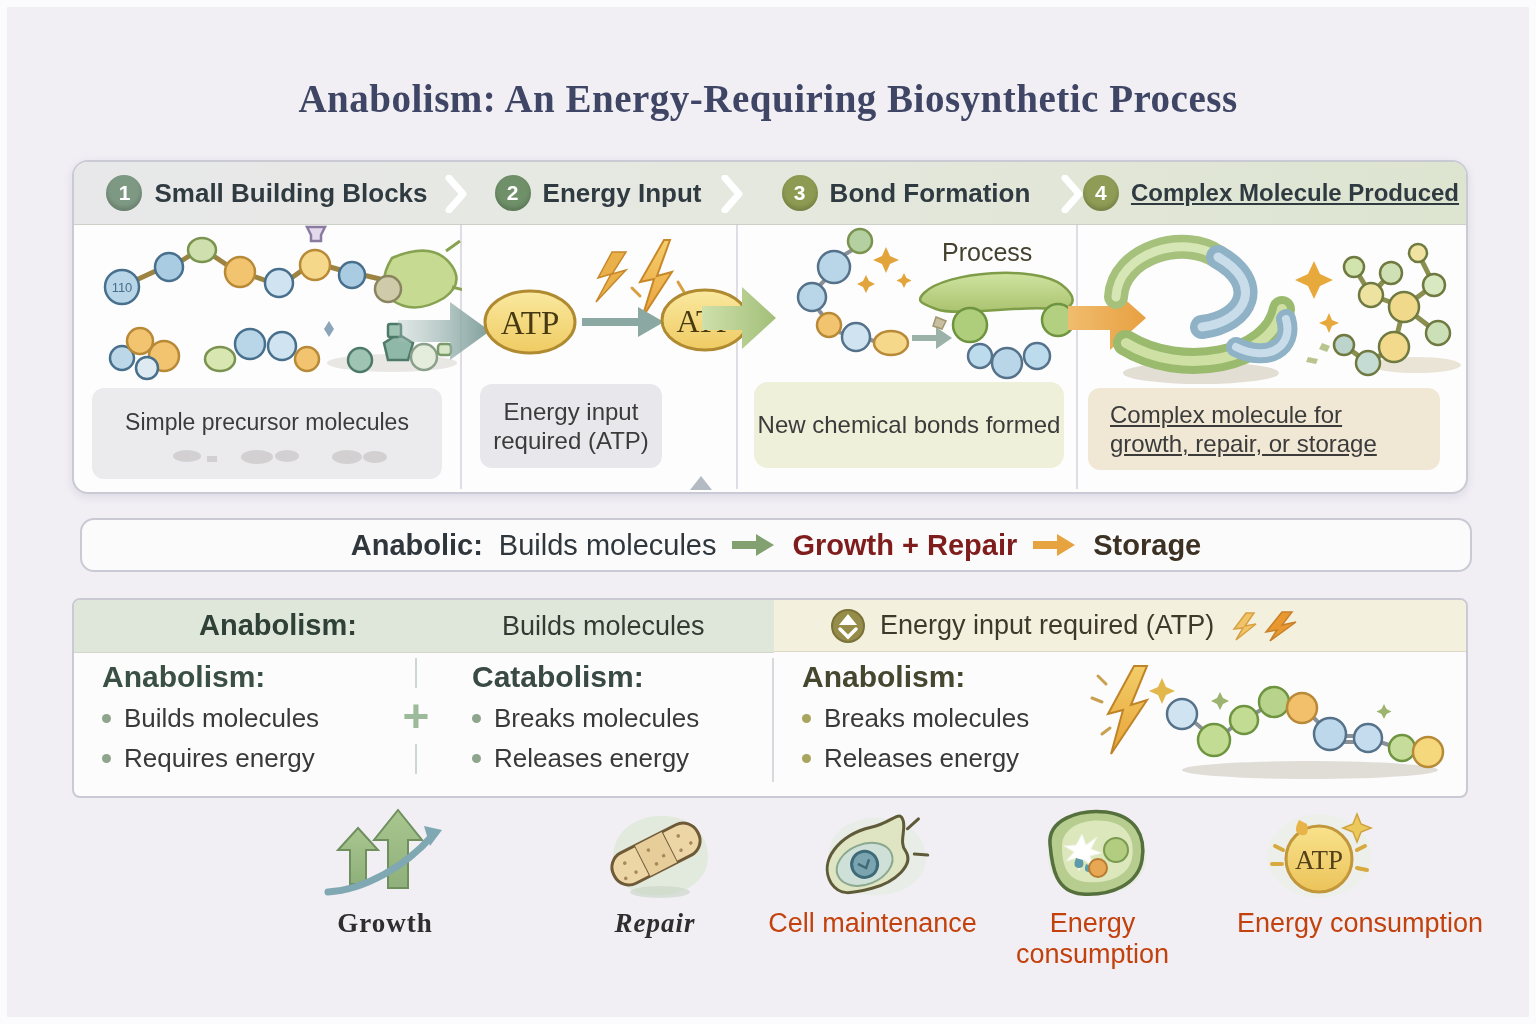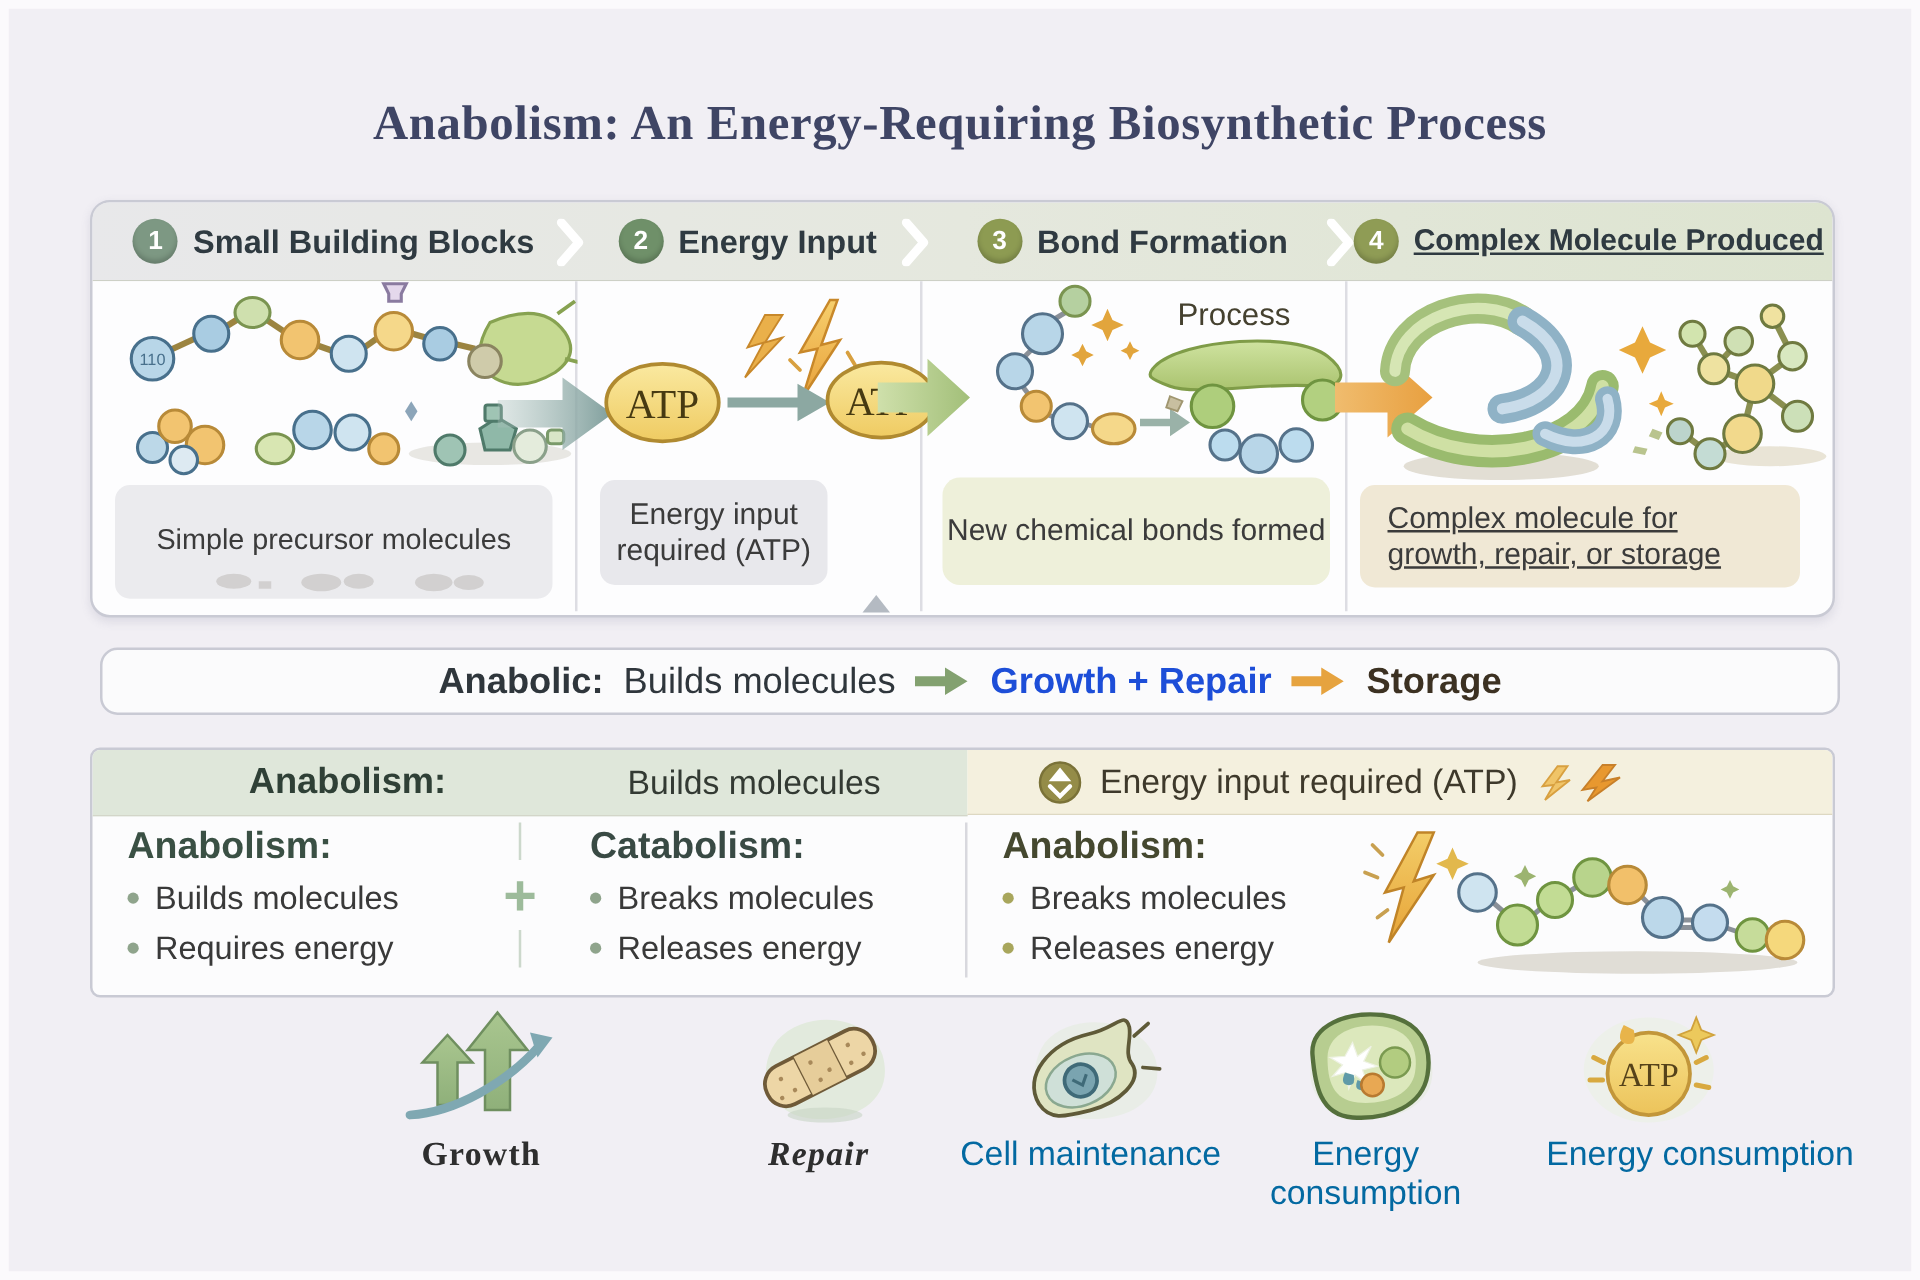--- a/index.html
+++ b/index.html
@@ -24,38 +24,38 @@
          display:flex;align-items:center;justify-content:center;flex:0 0 36px;
          box-shadow:inset 0 -3px 4px rgba(0,0,0,.18);}
   .sn1{background:#7d9883;} .sn2{background:#6f9069;} .sn3{background:#8d9b52;} .sn4{background:#8f9c55;}
   .step-label{font-size:26px;font-weight:600;color:#2f3a41;white-space:nowrap;}
   .step-label.small{font-size:24px;text-decoration:underline;}
   .chev{position:absolute;top:13px;}
   .divider-v{position:absolute;top:63px;bottom:3px;width:2px;background:#dddde3;}
 
   .caption{position:absolute;border-radius:12px;display:flex;flex-direction:column;align-items:center;
          justify-content:center;text-align:center;color:#3b3b3b;font-size:24px;line-height:1.22;}
-  .cap1{left:18px;top:226px;width:350px;height:80px;background:#ebebee;justify-content:flex-end;
+  .cap1{left:18px;top:226px;width:350px;height:80px;background:#ebebee;justify-content:center;
         padding-top:11px;font-size:23px;}
   .cap2{left:406px;top:222px;width:182px;height:84px;background:#e8e8ec;}
   .cap3{left:680px;top:220px;width:310px;height:86px;background:#eef0da;border-radius:14px;}
   .cap4{left:1014px;top:226px;width:352px;height:82px;background:#f0e8d5;align-items:flex-start;
         text-align:left;padding-left:22px;box-sizing:border-box;}
   .enzyme-label{position:absolute;left:868px;top:76px;width:150px;font-size:25px;color:#45412f;}
   .notch{position:absolute;left:616px;top:314px;width:0;height:0;
          border-left:11px solid transparent;border-right:11px solid transparent;
          border-bottom:14px solid #b4bac2;}
 
   
   .banner{position:absolute;left:80px;top:518px;width:1392px;height:54px;background:#fbfbfc;
           border:2px solid #c9cad4;border-radius:14px;display:flex;align-items:center;
           justify-content:center;gap:16px;font-size:29px;box-sizing:border-box;}
   .b-label{font-weight:bold;color:#2f363c;}
   .b-builds{color:#2f363c;}
-  .b-gr{font-weight:600;color:#1d4ed8;}
+  .b-gr{font-weight:600;color:#7f1d1d;}
   .b-st{font-weight:600;color:#3c3122;}
 
   
   .comp{position:absolute;left:72px;top:598px;width:1392px;height:196px;background:#fcfcfd;
         border:2px solid #c9cad4;border-radius:8px;overflow:hidden;}
   .comp-h-left{position:absolute;left:0;top:0;width:700px;height:52px;background:#dfe7da;
         border-bottom:1px solid #d3d6c9;}
   .comp-h-right{position:absolute;left:700px;top:0;width:692px;height:52px;background:#f4f0de;
         border-bottom:1px solid #ddd8c2;display:flex;align-items:center;gap:14px;
         padding-left:56px;box-sizing:border-box;}
@@ -71,21 +71,21 @@
   .colC .dot{background:#a8a65c;}
   .plus-wrap{position:absolute;left:328px;top:58px;width:28px;height:126px;display:flex;
         flex-direction:column;align-items:center;}
   .plus-line{width:2px;height:30px;background:#ccd8cc;}
   .plus-char{font-size:46px;color:#9dbb9b;line-height:56px;font-weight:bold;}
   .divBC{position:absolute;left:698px;top:58px;width:2px;height:124px;background:#d8d8de;}
 
   
   .leg{position:absolute;top:804px;text-align:center;}
   .leg-icon{display:block;margin:0 auto;}
-  .leg-label{margin-top:4px;font-size:27px;color:#0369a1;}
+  .leg-label{margin-top:4px;font-size:27px;color:#c2410c;}
   .leg-label.serif{font-family:"Liberation Serif",serif;font-weight:bold;letter-spacing:1px;color:#2e2e2e;}
   .leg5 .leg-icon{transform:translateX(-38px);}
 </style>
 </head>
 <body>
 
 <div id="canvas">
 
   <div class="title">Anabolism: An Energy-Requiring Biosynthetic Process</div>
 

